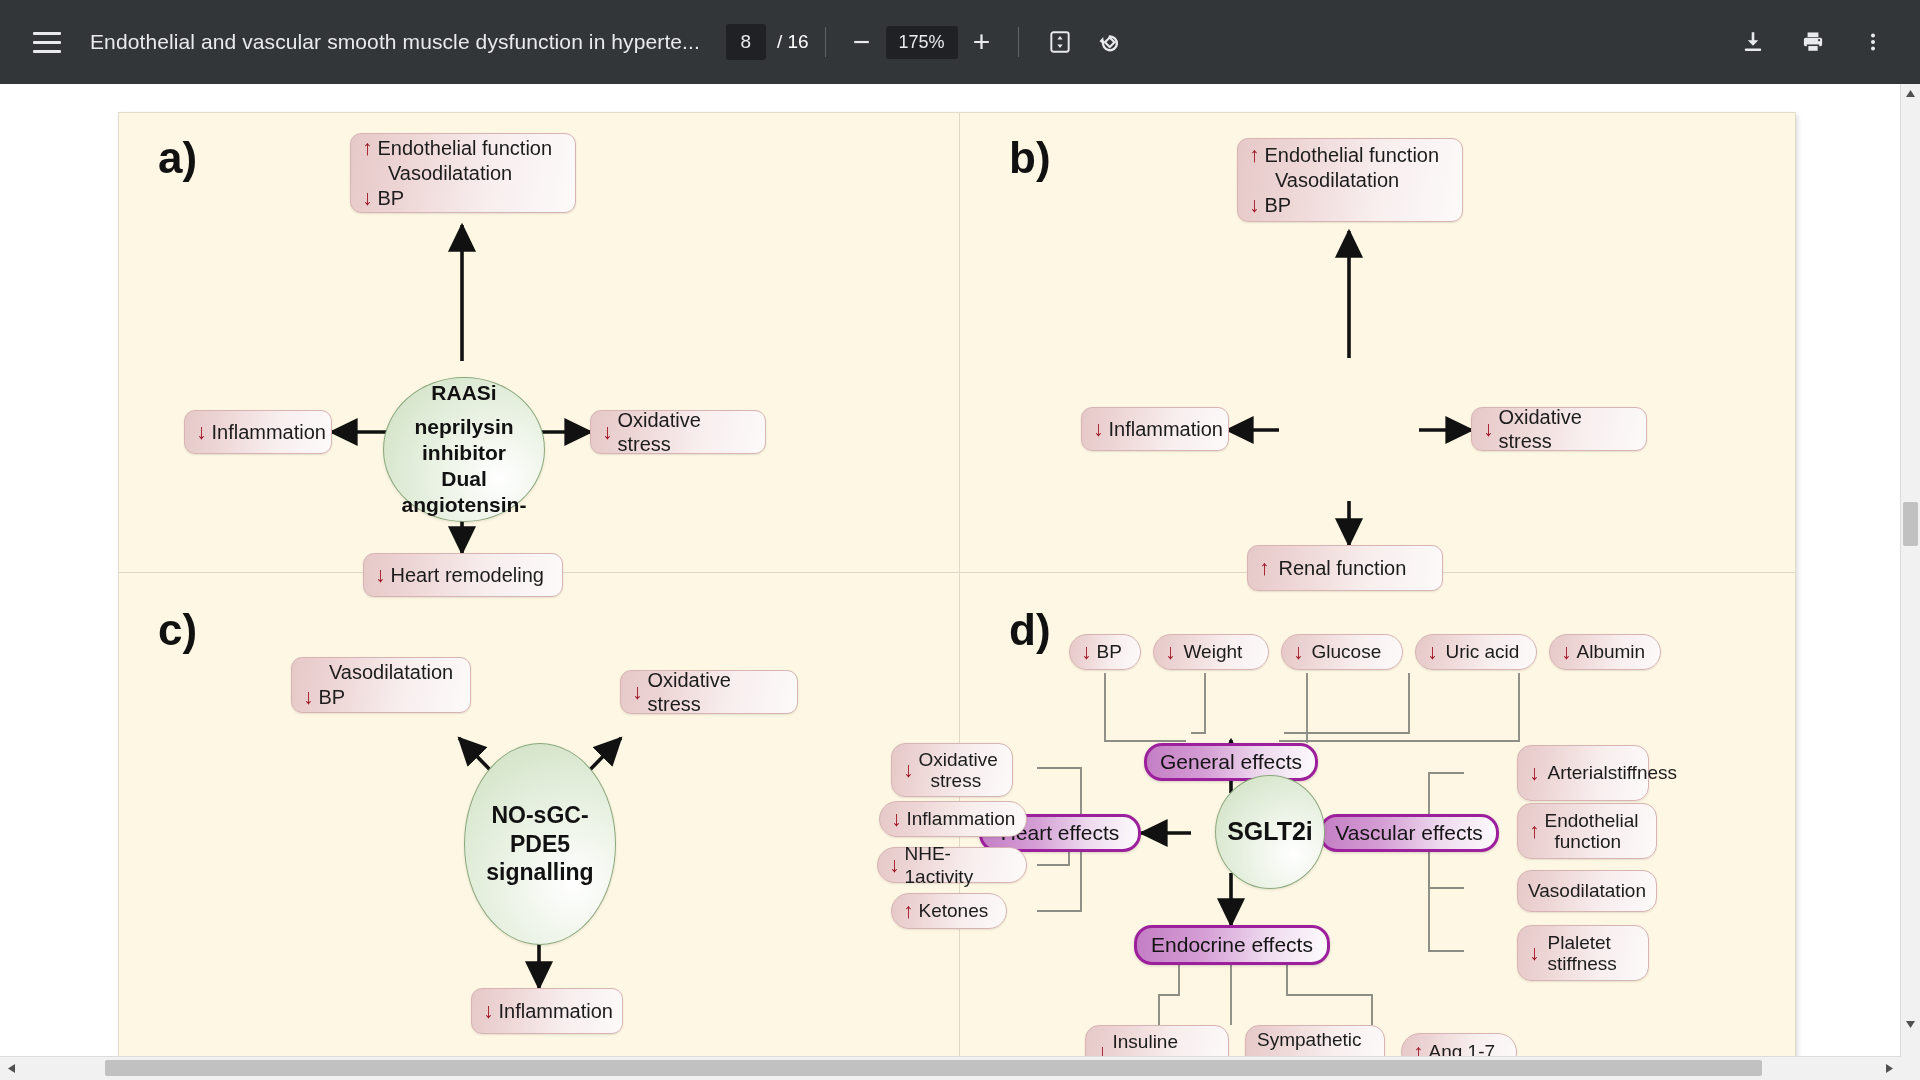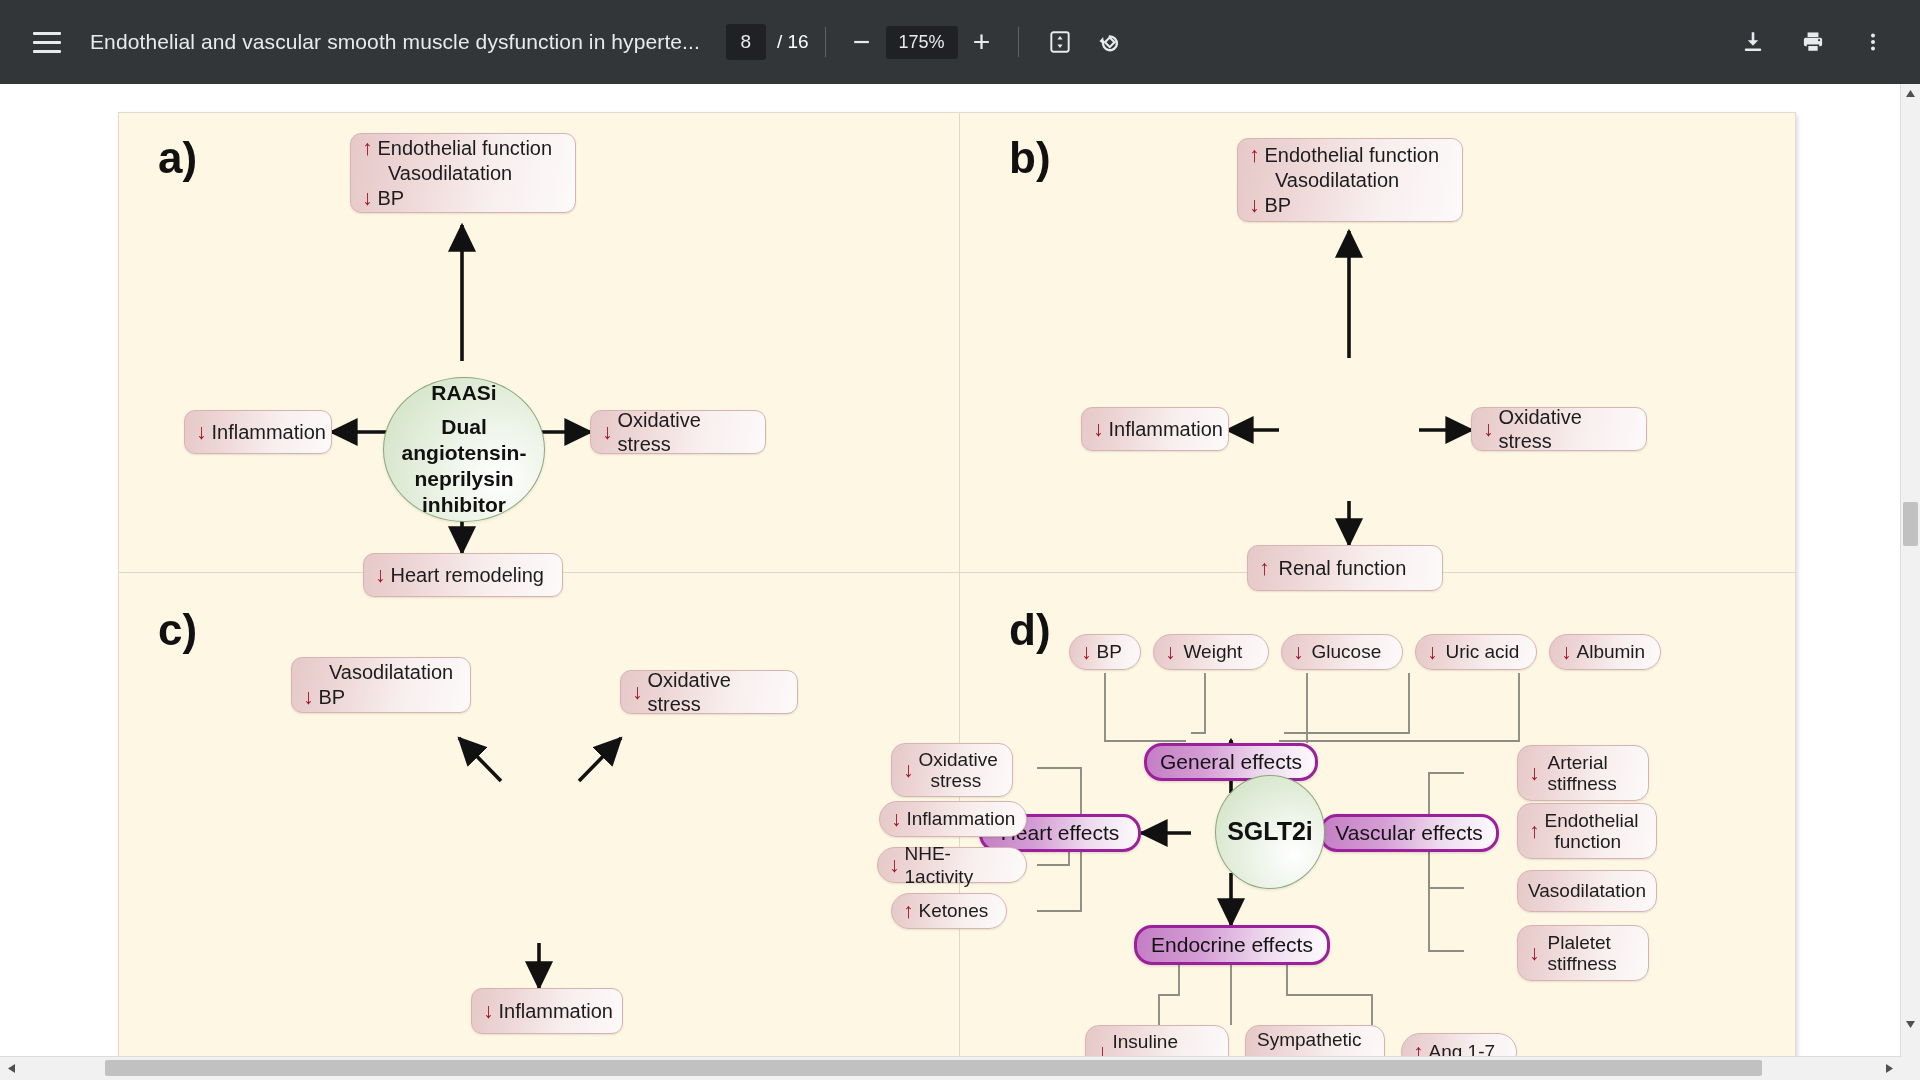--- a/index.html
+++ b/index.html
@@ -228,22 +228,22 @@
       <div style="margin-left:26px;">Vasodilatation</div>
       <div style="display:flex;align-items:center;">
         <span class="arrow-g">↓</span>
         <span>BP</span>
       </div>
     </div>
 
     <div class="ellipse" style="left:264px;top:248px;width:160px;height:143px;font-size:21px;margin-top:16px;">
       <div>
         <div style="margin-bottom:7px;">RAASi</div>
+        <div>neprilysin inhibitor</div>
         <div>Dual angiotensin-</div>
-        <div>neprilysin inhibitor</div>
       </div>
     </div>
 
     <div class="pinkbox" style="left:65px;top:297px;width:148px;height:44px;">
       <span class="arrow-g">↓</span>
       <span>Inflammation</span>
     </div>
 
     <div class="pinkbox" style="left:471px;top:297px;width:176px;height:44px;">
       <span class="arrow-g">↓</span>
@@ -293,20 +293,26 @@
         <span class="arrow-g">↓</span>
         <span>BP</span>
       </div>
     </div>
 
     <div class="pinkbox" style="left:501px;top:557px;width:178px;height:44px;">
       <span class="arrow-g">↓</span>
       <span>Oxidative stress</span>
     </div>
 
+    <div class="ellipse" style="left:345px;top:630px;width:150px;height:200px;font-size:23px;">
+      <div>
+        <div>NO-sGC-PDE5</div>
+        <div>signalling</div>
+      </div>
+    </div>
 
     <div class="pinkbox" style="left:352px;top:875px;width:152px;height:46px;">
       <span class="arrow-g">↓</span>
       <span>Inflammation</span>
     </div>
 
     <div class="panel-label" style="left:890px;top:492px;">d)</div>
 
     <div class="pinkbox" style="left:950px;top:521px;width:72px;height:36px;border-radius:18px;font-size:19px;">
       <span class="arrow-g">↓</span>
@@ -351,21 +357,21 @@
       <span class="arrow-g">↓</span>
       <span>NHE-1activity</span>
     </div>
     <div class="pinkbox" style="left:772px;top:780px;width:116px;height:36px;border-radius:18px;font-size:19px;">
       <span class="arrow-g">↑</span>
       <span>Ketones</span>
     </div>
 
     <div class="pinkbox" style="left:1398px;top:632px;width:132px;height:56px;border-radius:14px;font-size:19px;">
       <span class="arrow-g" style="margin-right:8px;">↓</span>
-      <span style="display:flex;flex-direction:column;line-height:1.12;">
+      <span style="display:flex;flex-direction:row;line-height:1.12;">
         <span>Arterial</span>
         <span>stiffness</span>
       </span>
     </div>
     <div class="pinkbox" style="left:1398px;top:690px;width:140px;height:56px;border-radius:14px;font-size:19px;">
       <span class="arrow-g">↑</span>
       <span style="display:flex;flex-direction:column;line-height:1.12;">
         <span>Endothelial</span>
         <span style="margin-left:10px;">function</span>
       </span>

